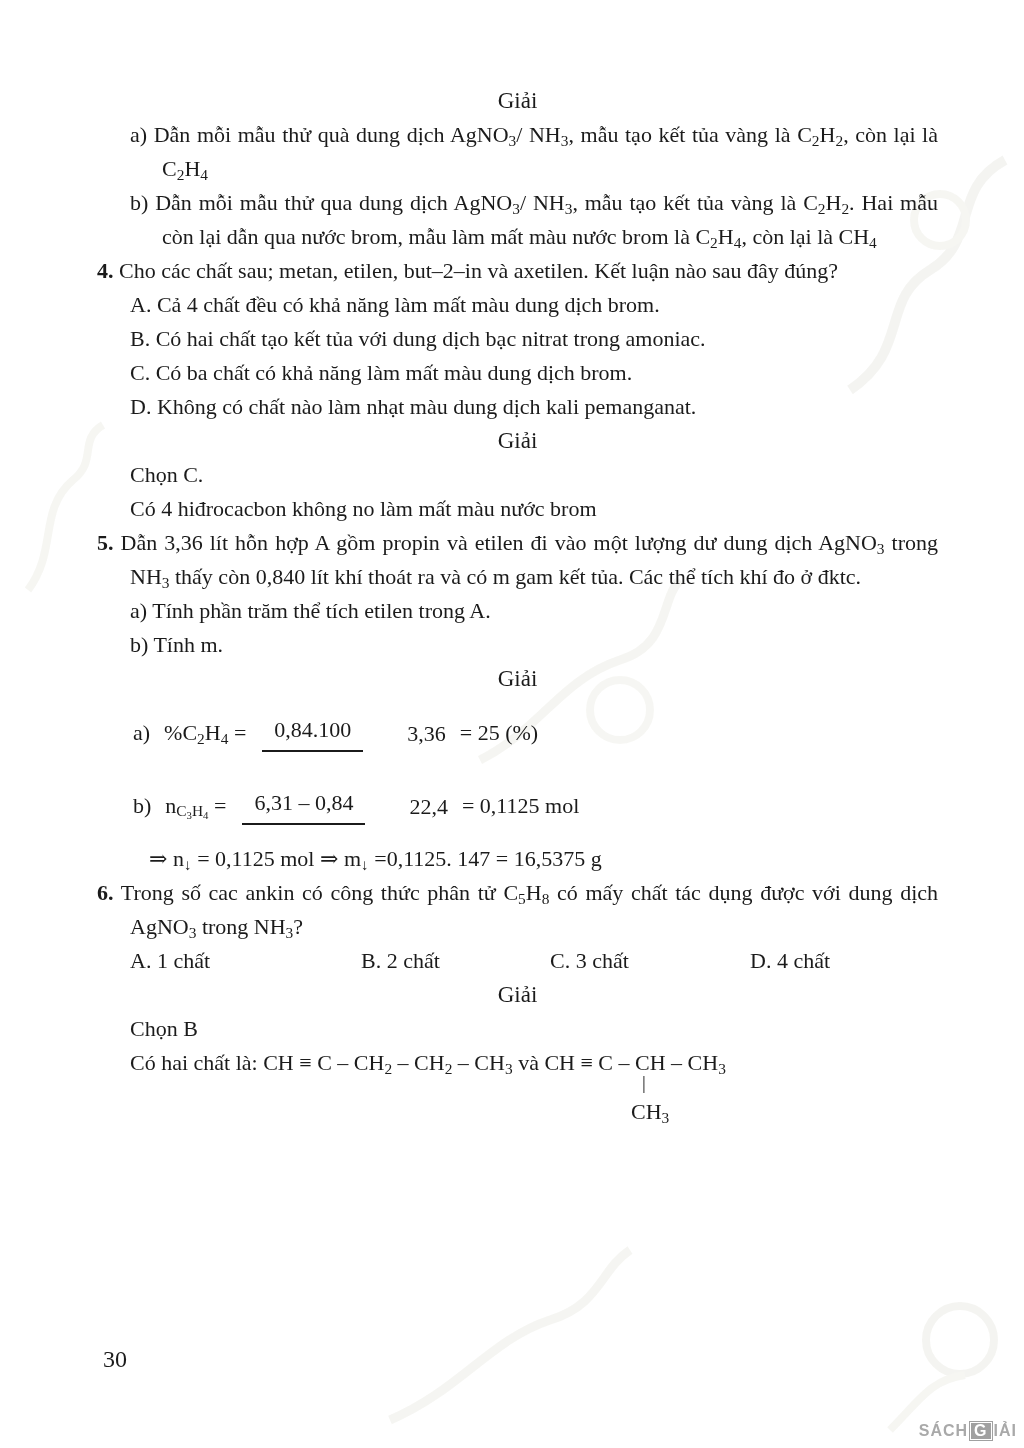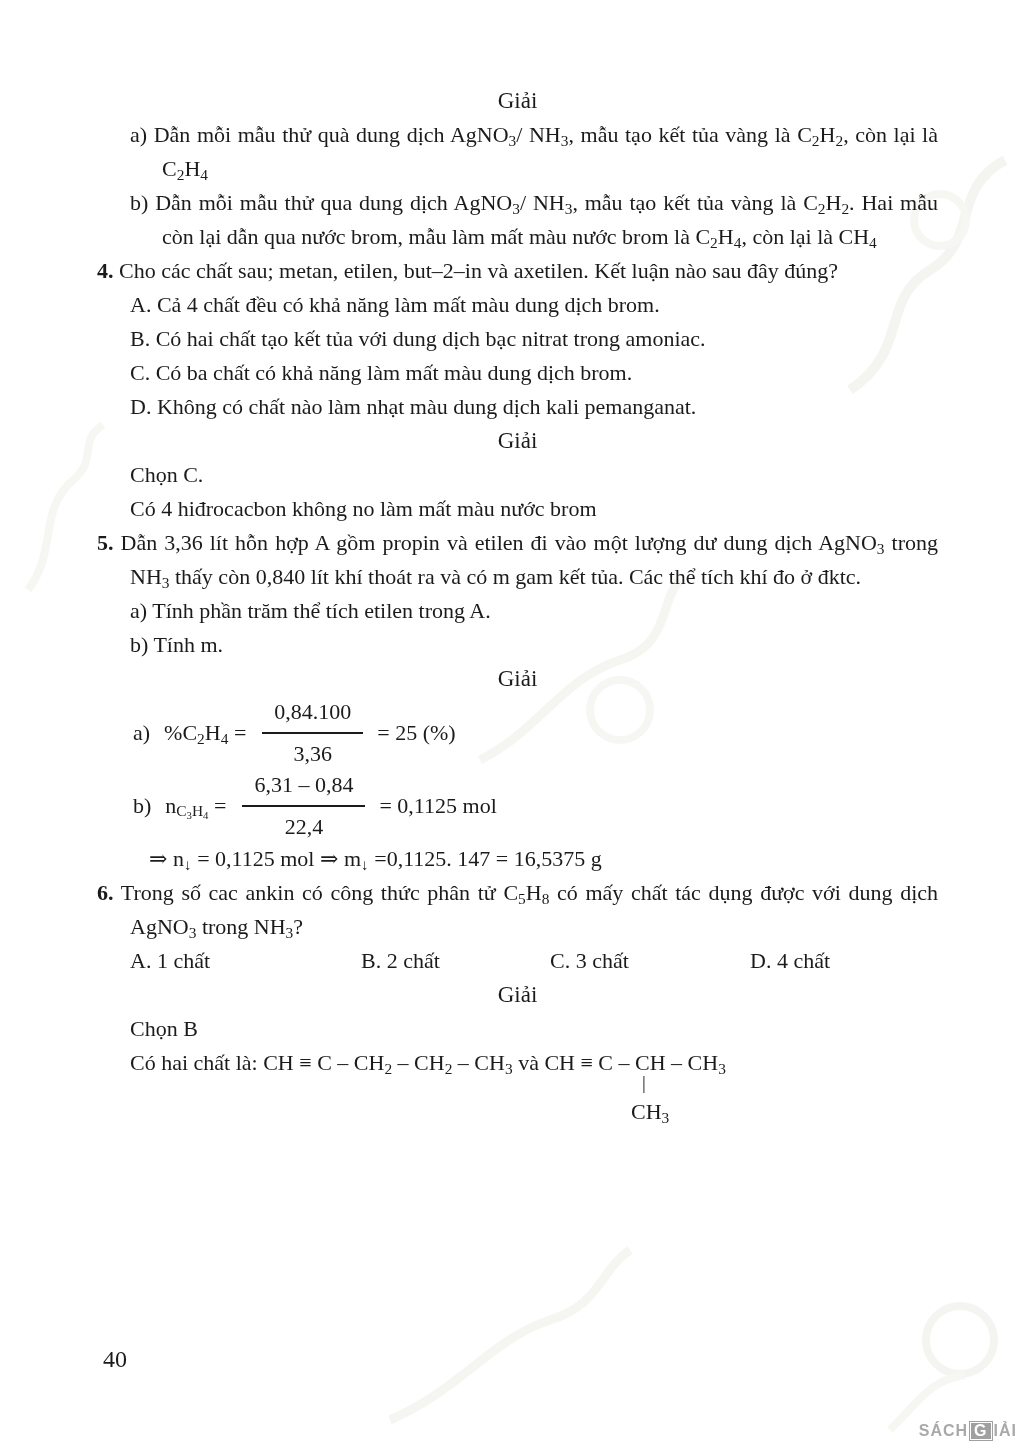--- a/index.html
+++ b/index.html
@@ -29,22 +29,22 @@
   }
   .plain{margin-left:33px;}
   .bold{font-weight:normal;}
   .option{margin-left:33px;}
   .equation{
     display:flex;align-items:center;height:73px;margin-left:36px;
   }
   .equation .eq-marker{margin-right:14px;}
   .eq-lhs{margin-right:10px;}
   .frac{
-    display:inline-flex;flex-direction:column;align-items:center;
-    text-align:center;margin:0 6px;
+    display:inline-flex;flex-direction:row;align-items:center;
+    text-align:center;margin:0 6px;gap:44px;
   }
   .frac .num{border-bottom:2px solid #1b1b1b;padding:0 12px 3px;}
   .frac .den{padding-top:3px;}
   .eq-rhs{margin-left:8px;}
   .conclusion{margin-left:52px;}
   .options-row{margin-left:33px;display:flex;}
   .options-row span:nth-child(1){width:231px;}
   .options-row span:nth-child(2){width:189px;}
   .options-row span:nth-child(3){width:200px;}
   .formula-line{margin-left:33px;white-space:nowrap;}
@@ -147,21 +147,21 @@
       <span>D. 4 chất</span>
     </div>
 
     <div class="heading">Giải</div>
     <p class="plain bold">Chọn B</p>
 
     <p class="formula-line"><span>Có hai chất là: CH ≡ C – CH<sub>2</sub> – CH<sub>2</sub> – CH<sub>3</sub> và CH ≡ C – </span><span class="branch"><span>CH</span><span class="bond">|</span><span class="branch-ch3">CH<sub>3</sub></span></span><span> – CH<sub>3</sub></span></p>
 
   </div>
 
-  <div class="page-number">40</div>
+  <div class="page-number">30</div>
 
   <div class="logo">
     <span>SÁCH</span>
       <span class="logo-box">G</span>
       <span>IẢI</span>
   </div>
 
 </div>
 
 </body></html>

